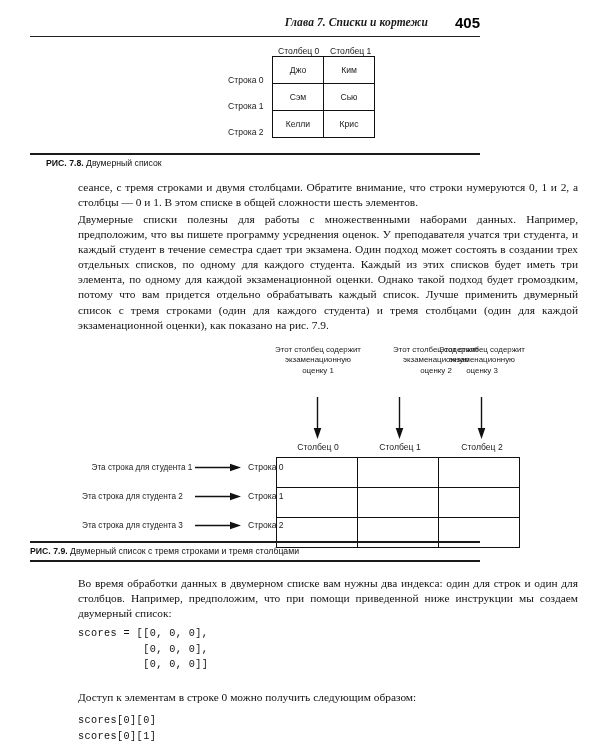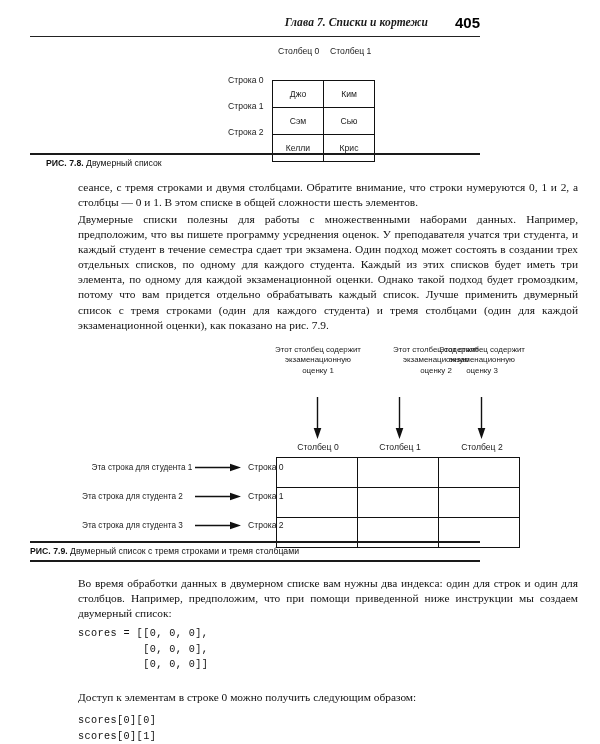--- a/index.html
+++ b/index.html
@@ -102,21 +102,21 @@
     border: 1px solid #111;
     font-family: "Liberation Sans", sans-serif;
     font-size: 8.6px;
     text-align: center;
     vertical-align: middle;
     color: #1b1b1b;
     padding: 0;
   }
   .fig1-table {
     left: 272px;
-    top: 40px;
+    top: 16px;
     padding-left: 14px;
   }
   .fig1-table td {
     width: 50px;
     height: 26px;
   }
 
   
   .cap-rule {
     position: absolute;

